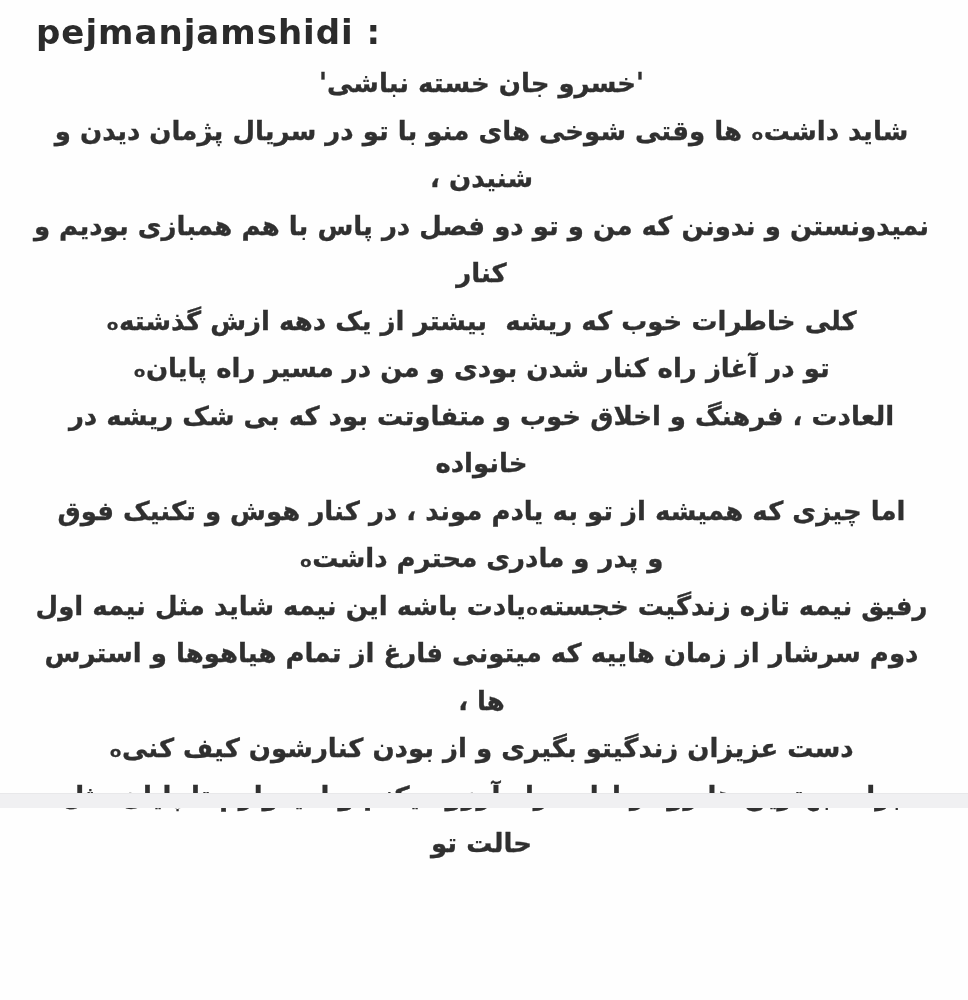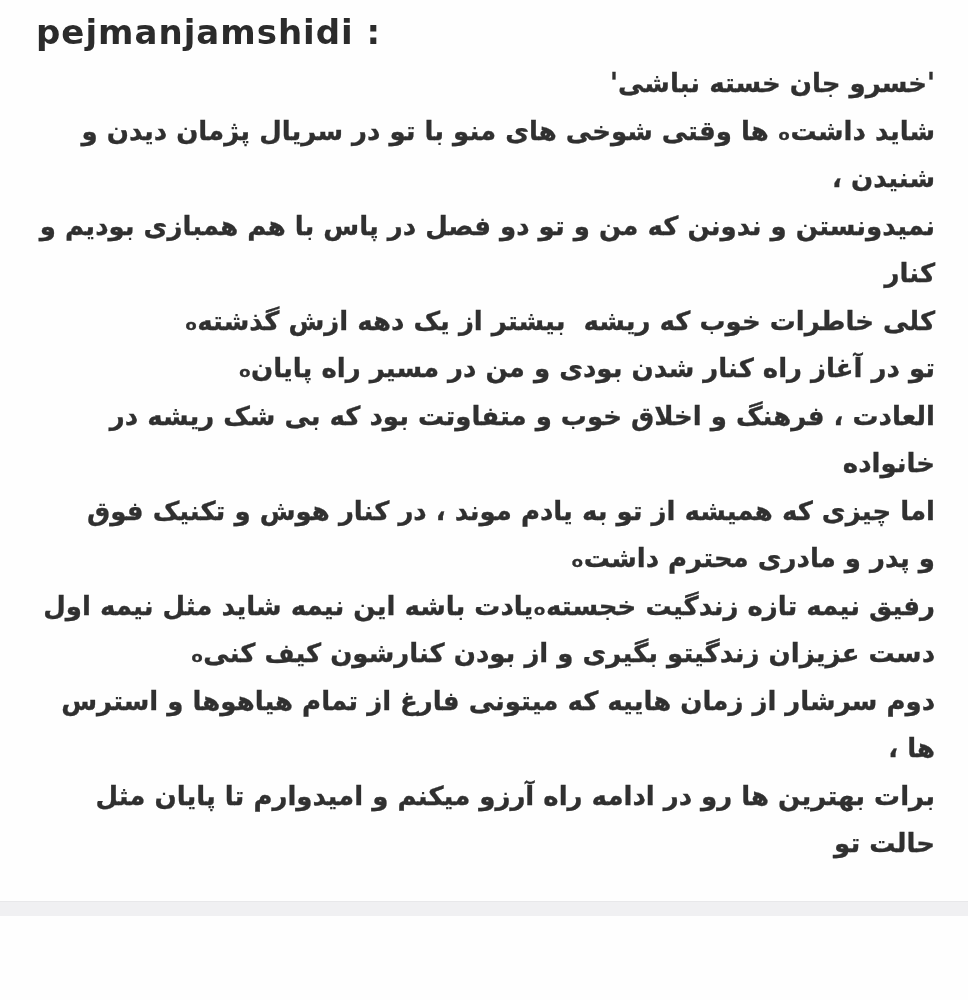--- a/index.html
+++ b/index.html
@@ -7,36 +7,36 @@
     padding: 0;
     width: 968px;
     height: 1000px;
     background: #fefefe;
     overflow: hidden;
     font-family: "DejaVu Sans", sans-serif;
   }
   .page {
     position: relative;
     width: 968px;
-    height: 916px;
+    height: 808px;
     background: #fefefe;
   }
   .header {
     padding: 12px 0 0 36px;
     font-size: 34px;
     font-weight: bold;
     color: #2b2b2b;
     letter-spacing: 1px;
   }
   .text-block {
     padding: 8px 33px 0 28px;
   }
   .line {
     direction: rtl;
-    text-align: right;
+    text-align: center;
     font-size: 26px;
     font-weight: bold;
     color: #303030;
     line-height: 47.5px;
     white-space: pre-wrap;
     -webkit-text-stroke: 0.3px #303030;
   }
   .bottom-bar {
     position: absolute;
     left: 0;
@@ -57,21 +57,21 @@
   <div class="text-block" dir="rtl">
     <div class="line">'خسرو جان خسته نباشی'</div>
     <div class="line">شاید داشتₒ ها وقتی شوخی های منو با تو در سریال پژمان دیدن و شنیدن ،</div>
     <div class="line">نمیدونستن و ندونن که من و تو دو فصل در پاس با هم همبازی بودیم و کنار</div>
     <div class="line">کلی خاطرات خوب که ریشه  بیشتر از یک دهه ازش گذشتهₒ</div>
     <div class="line">تو در آغاز راه کنار شدن بودی و من در مسیر راه پایانₒ</div>
     <div class="line">العادت ، فرهنگ و اخلاق خوب و متفاوتت بود که بی شک ریشه در خانواده</div>
     <div class="line">اما چیزی که همیشه از تو به یادم موند ، در کنار هوش و تکنیک فوق</div>
     <div class="line">و پدر و مادری محترم داشتₒ</div>
     <div class="line">رفیق نیمه تازه زندگیت خجستهₒیادت باشه این نیمه شاید مثل نیمه اول</div>
+    <div class="line">دوم سرشار از زمان هاییه که میتونی فارغ از تمام هیاهوها و استرس ها ،</div>
     <div class="line">دست عزیزان زندگیتو بگیری و از بودن کنارشون کیف کنیₒ</div>
-    <div class="line">دوم سرشار از زمان هاییه که میتونی فارغ از تمام هیاهوها و استرس ها ،</div>
     <div class="line">برات بهترین ها رو در ادامه راه آرزو میکنم و امیدوارم تا پایان مثل حالت تو</div>
 
   </div>
 
   <div class="bottom-bar"></div>
 
 </div>
 
 </body></html>

